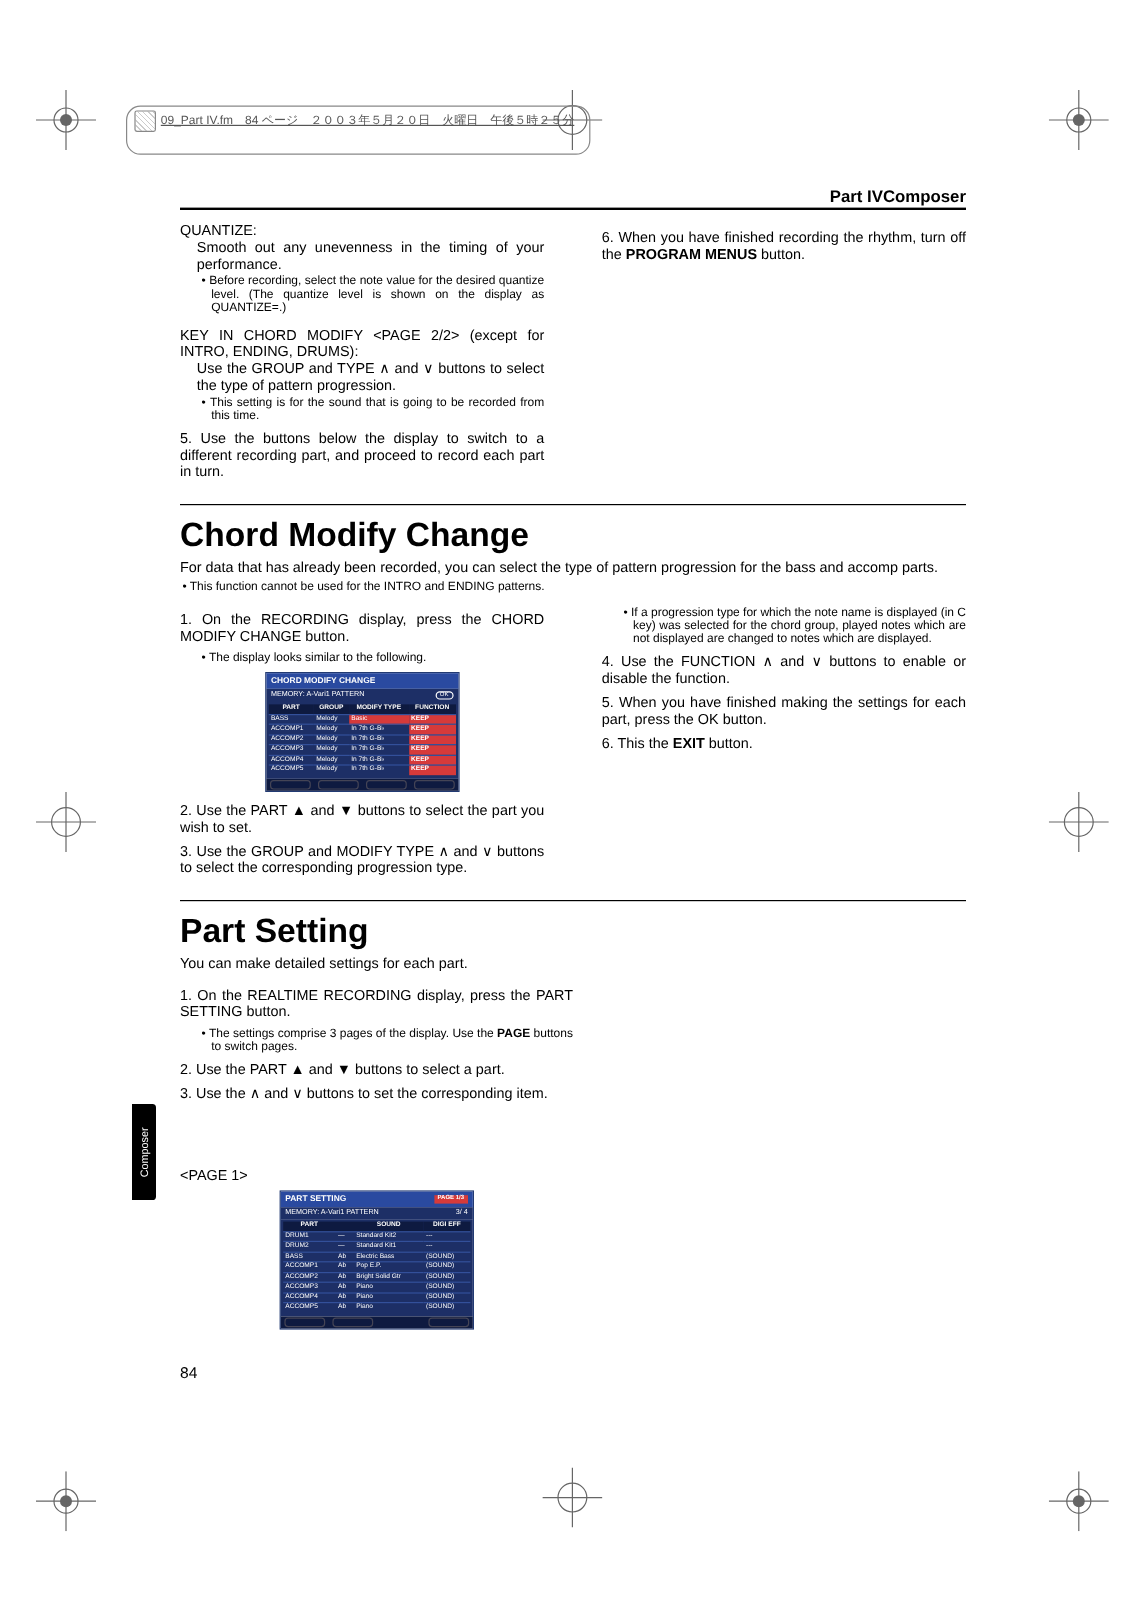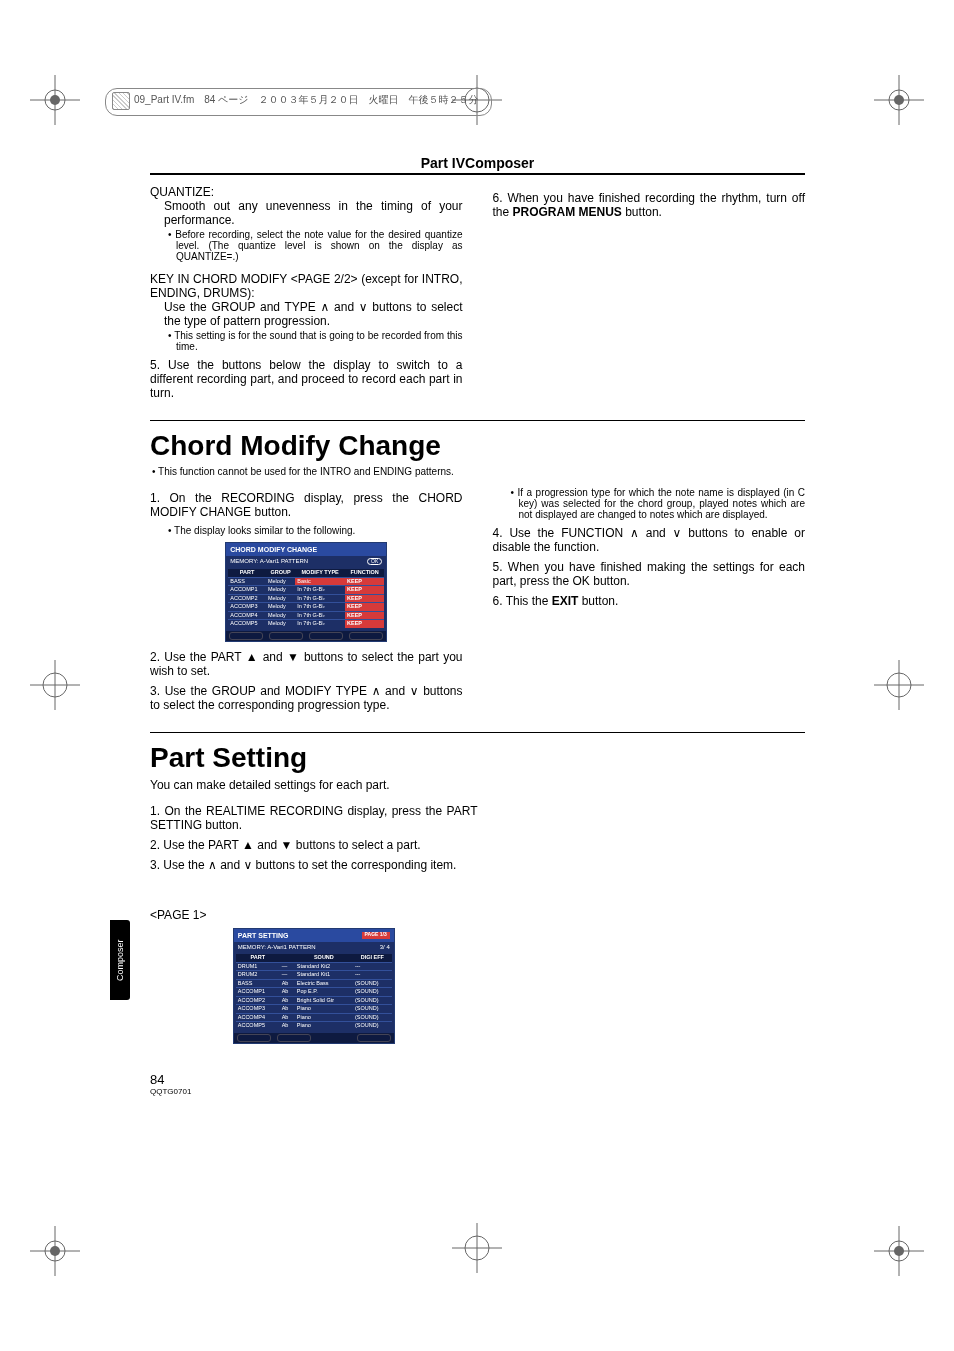--- a/index.html
+++ b/index.html
@@ -32,51 +32,52 @@
   .br { bottom: 75px; right: 30px; }
   .side-mark { position: absolute; }
   .side-mark svg { width: 50px; height: 50px; }
   .ml { top: 660px; left: 30px; }
   .mr { top: 660px; right: 30px; }
   .header-meta {
     position: absolute;
     top: 88px; left: 105px;
     border: 0.5px solid #888;
     border-radius: 12px;
-    padding: 4px 12px 8px 28px;
+    padding: 4px 12px 21px 28px;
     font-size: 10px;
     color: #555;
     display: flex;
     align-items: center;
+    text-decoration: underline;
   }
   .header-meta::before{
     content:"";
     position:absolute; left:6px; top:3px;
     width:16px; height:16px; border:1px solid #888; border-radius:2px;
     background: repeating-linear-gradient(45deg,#ccc,#ccc 1px,#fff 1px,#fff 3px);
   }
   .content {
     position: absolute;
     top: 155px;
     left: 150px;
     width: 655px;
   }
   .running-head {
     display: flex;
-    justify-content: center;
+    justify-content: flex-end;
     font-family: "Arial Black", Arial, sans-serif;
     font-weight: 900;
     font-size: 14px;
     border-bottom: 2px solid #000;
     padding-bottom: 2px;
     margin-bottom: 10px;
   }
   .two-col {
     display: flex;
-    gap: 30px;
+    gap: 48px;
   }
   .col { width: 50%; }
   .justify { text-align: justify; }
   h2.section {
     font-family: "Arial Black", Arial, sans-serif;
     font-weight: 900;
     font-size: 28px;
     margin: 0 0 6px 0;
     line-height: 1.05;
   }
@@ -233,20 +234,21 @@
       <div class="col">
         <ol class="steps">
           <li><span class="num">6. </span><span>When you have finished recording the rhythm, turn off the </span><b>PROGRAM MENUS</b><span> button.</span></li>
         </ol>
       </div>
     </div>
 
     <hr class="rule">
 
     <h2 class="section">Chord Modify Change</h2>
+    <div class="lead justify">For data that has already been recorded, you can select the type of pattern progression for the bass and accomp parts.</div>
     <div class="bullet-sm">This function cannot be used for the INTRO and ENDING patterns.</div>
 
     <div class="two-col" style="margin-top:8px;">
       <div class="col">
         <ol class="steps">
           <li><span class="num">1. </span><span>On the RECORDING display, press the CHORD MODIFY CHANGE button.</span></li>
         </ol>
         <div class="sub-bullet">The display looks similar to the following.</div>
 
         <div class="lcd">
@@ -335,20 +337,21 @@
     <hr class="rule">
 
     <h2 class="section">Part Setting</h2>
     <div class="lead">You can make detailed settings for each part.</div>
 
     <div class="two-col" style="margin-top:6px;flex-direction:column;">
       <div class="col">
         <ol class="steps">
           <li><span class="num">1. </span><span>On the REALTIME RECORDING display, press the PART SETTING button.</span></li>
         </ol>
+        <div class="sub-bullet"><span>The settings comprise 3 pages of the display. Use the </span><b>PAGE</b><span> buttons to switch pages.</span></div>
         <ol class="steps">
           <li><span class="num">2. </span><span>Use the PART ▲ and ▼ buttons to select a part.</span></li>
           <li><span class="num">3. </span><span>Use the ∧ and ∨ buttons to set the corresponding item.</span></li>
         </ol>
       </div>
       <div class="col">
         <div>&lt;PAGE 1&gt;</div>
 
         <div class="lcd" style="margin-top:6px;">
           <div class="lcd-title">
@@ -426,16 +429,15 @@
               <span></span>
               <span style="visibility:hidden"></span>
               <span></span>
             </div>
         </div>
       </div>
     </div>
 
     <div class="pagefoot">
       <div class="pn">84</div>
-      <div class="code">QQTG0701</div>
     </div>
   </div>
 </div>
 
 </body></html>

